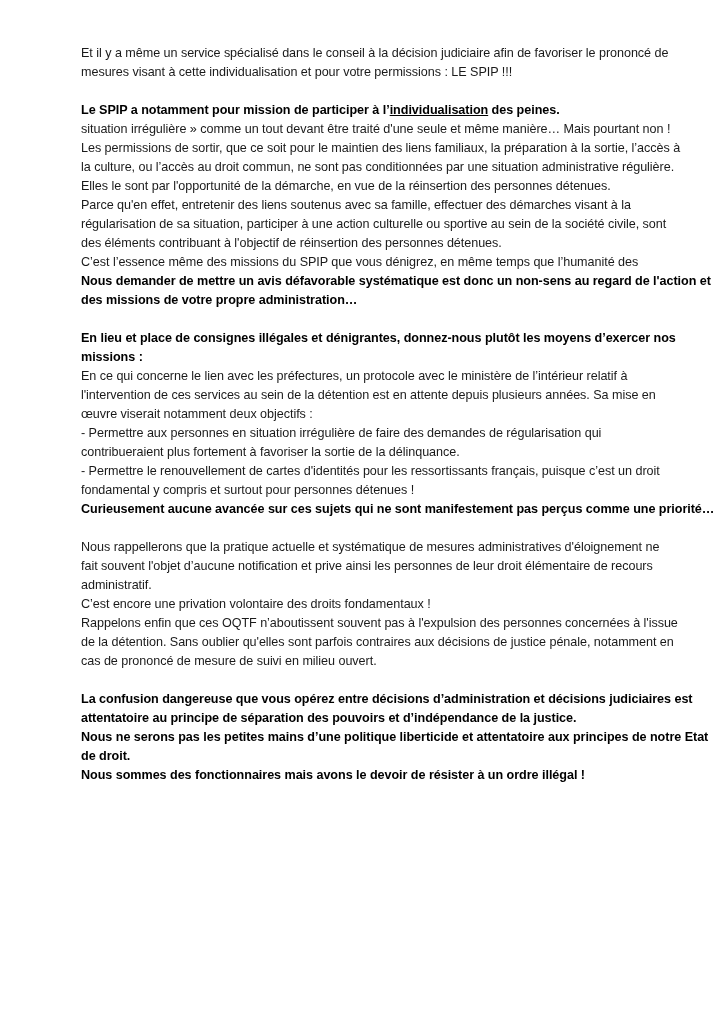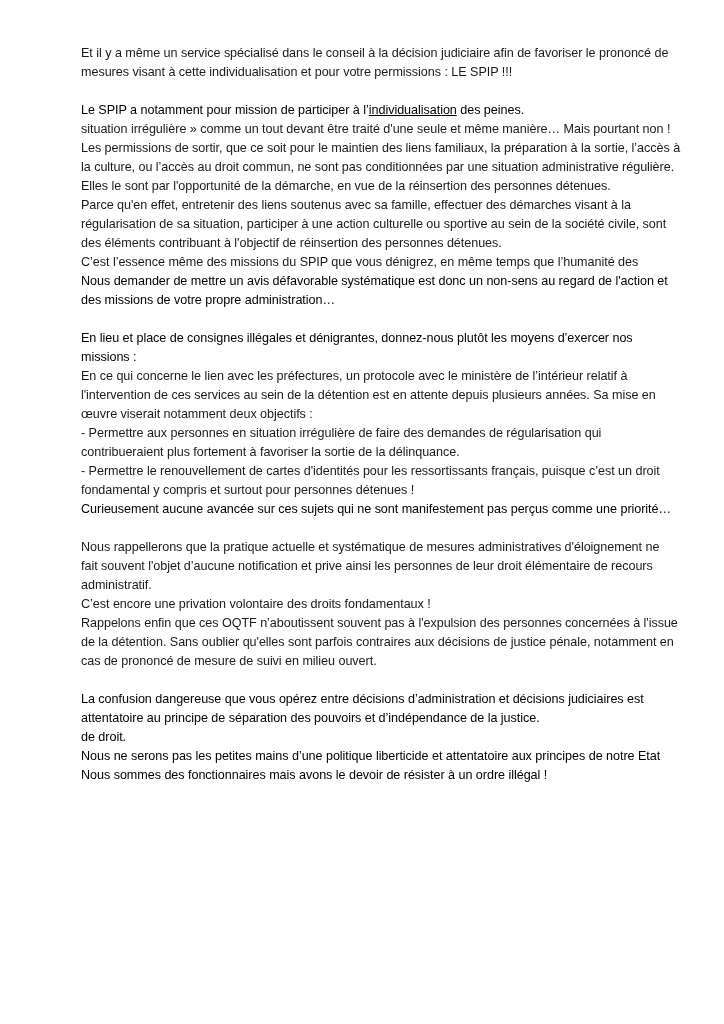--- a/index.html
+++ b/index.html
@@ -26,21 +26,21 @@
       margin-left: 36px;
     }
     .para {
       margin: 0;
     }
     .line {
       display: block;
       white-space: nowrap;
     }
     .bold {
-      font-weight: normal;
+      font-weight: bold;
       color: #000000;
     }
     .blank {
       display: block;
       height: 19px;
     }
     .u {
       text-decoration: underline;
     }
   </style>
@@ -95,18 +95,18 @@
     <span class="line">Rappelons enfin que ces OQTF n’aboutissent souvent pas à l'expulsion des personnes concernées à l'issue</span>
     <span class="line">de la détention. Sans oublier qu'elles sont parfois contraires aux décisions de justice pénale, notamment en</span>
     <span class="line">cas de prononcé de mesure de suivi en milieu ouvert.</span>
   </div>
 
   <span class="blank"></span>
 
   <div class="para">
     <span class="line bold">La confusion dangereuse que vous opérez entre décisions d’administration et décisions judiciaires est</span>
     <span class="line bold">attentatoire au principe de séparation des pouvoirs et d’indépendance de la justice.</span>
+    <span class="line bold">Nous ne serons pas les petites mains d’une politique liberticide et attentatoire aux principes de notre Etat</span>
     <span class="line bold">de droit.</span>
-    <span class="line bold">Nous ne serons pas les petites mains d’une politique liberticide et attentatoire aux principes de notre Etat</span>
     <span class="line bold">Nous sommes des fonctionnaires mais avons le devoir de résister à un ordre illégal !</span>
   </div>
 
 </div>
 
 </body></html>

